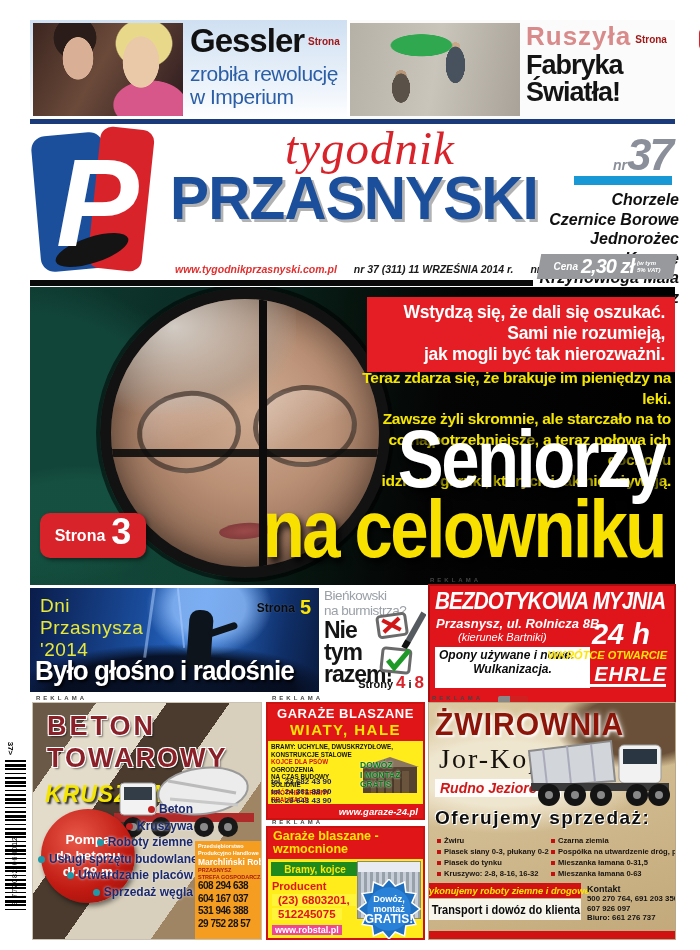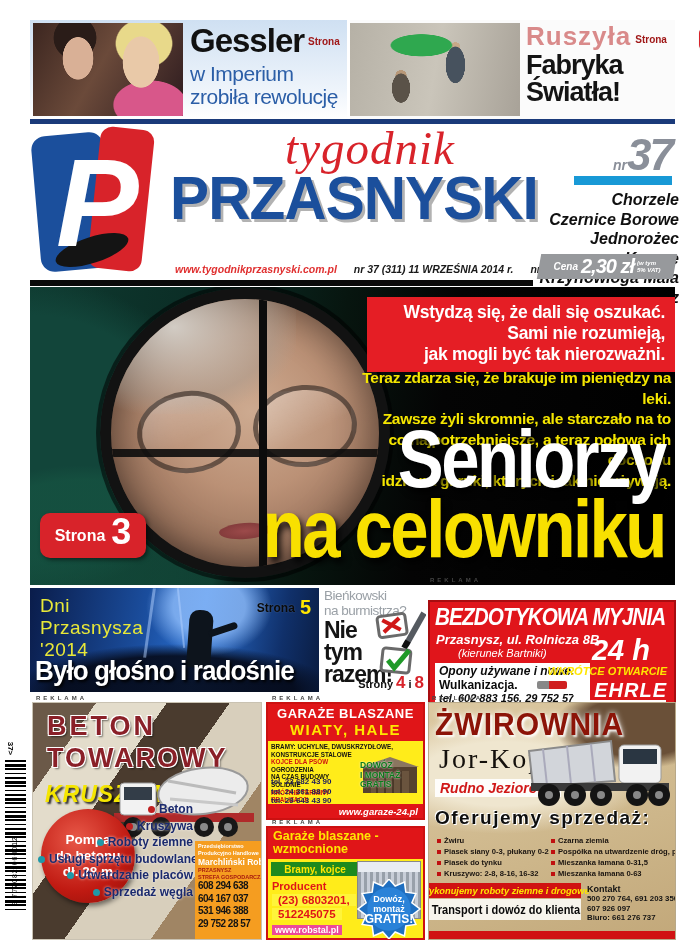--- a/index.html
+++ b/index.html
@@ -121,29 +121,29 @@
   #election-marks { right:0px; top:26px; }
   #election-pages { right:2px; bottom:2px; display:flex; align-items:baseline; gap:3px; }
   #election-pages .lbl { font-size:11px; font-weight:900; color:#111; }
   #election-pages .num { font-size:17px; font-weight:900; color:#d8232a; }
   #election-pages .sep { font-size:11px; font-weight:900; color:#111; }
 
   
   .reklama { position:absolute; font-size:6px; letter-spacing:3px; color:#444; font-weight:700; }
 
   
-  #carwash { left:428px; top:600px; width:248px; height:128px; background:#e0151b; border:2px solid #a80d10; }
+  #carwash { left:428px; top:584px; width:248px; height:128px; background:#e0151b; border:2px solid #a80d10; }
   #carwash-title { left:5px; top:2px; width:238px; color:#fff; font-weight:900; font-style:italic; font-size:23px;
     letter-spacing:-1px; transform:scaleX(0.9); transform-origin:left; white-space:nowrap; }
   #carwash-addr { left:6px; top:30px; color:#fff; font-weight:900; font-style:italic; font-size:13px; }
   #carwash-addr2 { left:28px; top:45px; color:#fff; font-style:italic; font-size:11px; }
   #carwash-hours { right:24px; top:32px; color:#fff; font-weight:900; font-style:italic; font-size:29px; }
   #carwash-box { left:5px; top:61px; width:155px; height:41px; background:#fff; padding:1px 4px; }
   #carwash-box .l1 { font-size:12px; font-weight:900; font-style:italic; color:#0a0a0a; }
-  #carwash-box .l2 { font-size:12px; font-weight:900; color:#0a0a0a; display:flex; gap:20px; align-items:center; }
+  #carwash-box .l2 { font-size:12px; font-weight:900; font-style:italic; color:#0a0a0a; display:flex; gap:20px; align-items:center;flex-direction:column; }
   #service-logo { width:30px; height:8px; background:linear-gradient(90deg,#888 40%, #d02020 40%); border-radius:2px; }
   #carwash-box .l3 { font-size:11px; font-weight:900; font-style:italic; color:#0a0a0a; }
   #carwash-soon { right:7px; top:63px; color:#ffe600; font-weight:900; font-style:italic; font-size:11px; }
   #ehrle { right:7px; top:77px; display:flex; align-items:center; gap:4px; }
   #ehrle .e-circle { width:18px; height:18px; border:3px solid #fff; border-radius:50%; color:#fff; font-weight:900; font-size:11px; display:flex; align-items:center; justify-content:center; }
   #ehrle .e-name { color:#fff; font-weight:900; font-style:italic; font-size:20px; letter-spacing:1px; }
   #ehrle-bar { right:8px; top:98px; width:80px; height:3px; background:#fff; }
 
   
   #barcode { left:2px; top:744px; width:26px; height:200px; background:#fff; }
@@ -244,22 +244,22 @@
 
 <div class="abs" id="teaser-left">
   <div class="abs" id="teaser-left-photo"></div>
   <div class="abs" id="teaser-left-text">
     <div class="teaser-title-row">
       <span id="teaser-left-title">Gessler</span>
       <span class="strona-label">Strona</span>
       <span class="page-box">8</span>
     </div>
     <div id="teaser-left-sub">
+      <div>zrobiła rewolucję</div>
       <div>w Imperium</div>
-      <div>zrobiła rewolucję</div>
     </div>
   </div>
 </div>
 
 <div class="abs" id="teaser-right">
   <div class="abs" id="teaser-right-photo"></div>
   <div class="abs" id="teaser-right-text">
     <div class="teaser-title-row">
       <span id="teaser-right-title">Ruszyła</span>
       <span class="strona-label">Strona</span>

